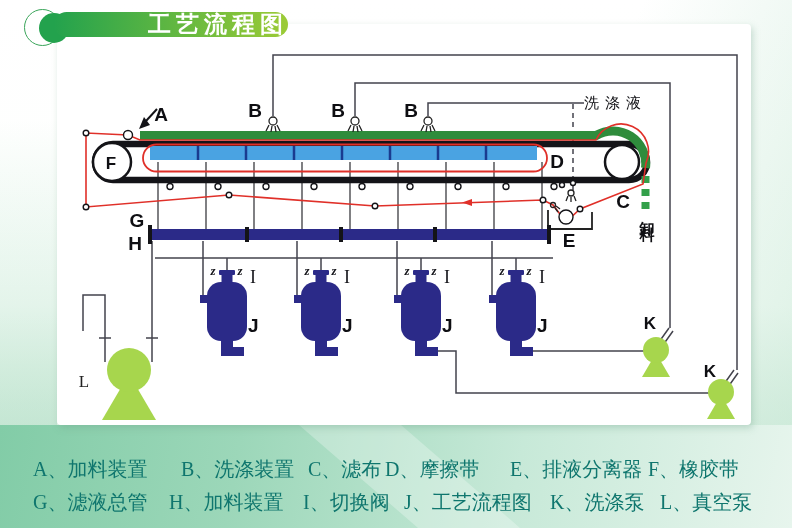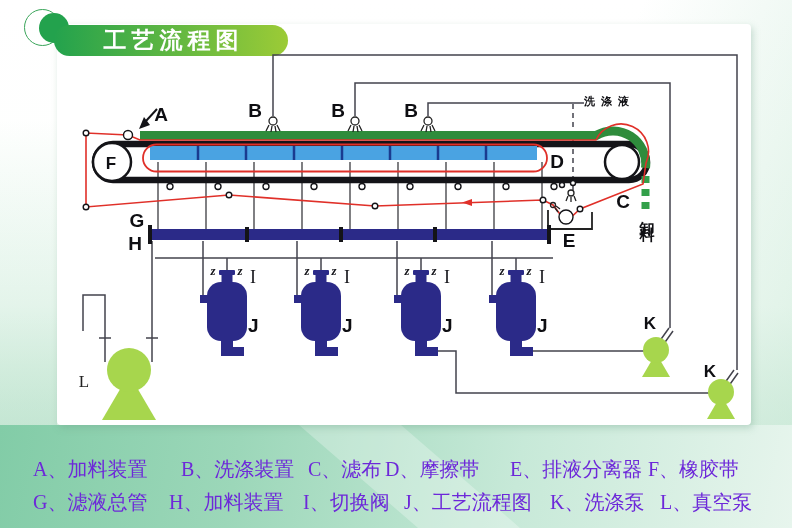--- a/index.html
+++ b/index.html
@@ -17,23 +17,23 @@
   .bg-left { position:absolute; left:0; top:120px; width:57px; bottom:103px;
         background:linear-gradient(180deg, rgba(255,255,255,0) 0%, rgba(160,215,185,.45) 100%); }
 
   .panel { position:absolute; left:57px; top:24px; width:694px; height:401px;
         background:#fff; border-radius:4px; box-shadow:2px 3px 7px rgba(110,160,135,.35); }
 
   .logo-ring { position:absolute; left:24px; top:9px; width:37px; height:37px;
         border:1.5px solid #3aa55a; border-radius:50%; background:transparent; }
   .logo-disc { position:absolute; left:39px; top:13px; width:30px; height:30px;
         border-radius:50%; background:var(--banner_left); }
-  .banner { position:absolute; left:54px; top:25px; width:234px; height:31px;
+  .banner { position:absolute; left:54px; top:12px; width:234px; height:25px;
         border-radius:16px; background:linear-gradient(90deg, var(--banner_left), var(--banner_right));
-        display:flex; align-items:center; justify-content:center; }
+        display:flex; align-items:center; justify-content:flex-end; }
   .banner-text { color:#fff; font-weight:bold; font-size:23px; letter-spacing:5px; padding-left:5px; }
 
   .diagram { position:absolute; left:0; top:0; width:792px; height:528px; }
 
   .pipe   { stroke:var(--pipe); stroke-width:1.5; fill:none; }
   .pipe-d { stroke:var(--pipe); stroke-width:1.5; fill:none; stroke-dasharray:5 4; }
   .suct   { stroke:#2a2a30; stroke-width:1.2; }
   .belt   { fill:none; stroke:var(--ink); stroke-width:6.5; }
   .pulley { fill:#fff; stroke:var(--ink); stroke-width:2.5; }
   .cake   { fill:var(--cake); }
@@ -48,27 +48,27 @@
   .blk    { fill:var(--ink); }
   .pump   { fill:var(--pump); }
   .thin   { stroke:#222; stroke-width:1.8; fill:none; }
   .noz    { stroke:#222; stroke-width:1.3; fill:none; }
   .lbl    { font-family:"Liberation Sans",sans-serif; font-weight:bold; font-size:19px; fill:#0e0e12; }
   .lbl-sm { font-family:"Liberation Sans",sans-serif; font-weight:bold; font-size:17px; fill:#0e0e12; }
   .lbl-serif { font-family:"Liberation Serif",serif; font-size:17px; fill:#222; }
   .valvez { font-family:"Liberation Serif",serif; font-style:italic; font-weight:bold; font-size:13px; fill:#15151a; }
   .valvei { font-family:"Liberation Serif",serif; font-size:18px; fill:#15151a; }
 
-  .cn-wash { position:absolute; left:584px; top:94px; font-weight:bold; font-size:11px;
+  .cn-wash { position:absolute; left:584px; top:94px; font-weight:normal; font-size:15px;
         letter-spacing:6px; color:#101014; white-space:nowrap; }
   .cn-discharge { position:absolute; left:637px; top:209px; writing-mode:vertical-rl;
         font-weight:bold; font-size:15px; letter-spacing:6px; color:#101014; }
 
   .lg { position:absolute; font-family:"Liberation Serif",serif; font-size:20px;
-        color:#6d28d9; white-space:nowrap; }
+        color:#0f766e; white-space:nowrap; }
 </style>
 </head>
 <body>
 
 <div class="bg"></div>
 <div class="bg-band"></div>
 <div class="bg-streak"></div>
 <div class="bg-left"></div>
 
 <div class="panel"></div>

